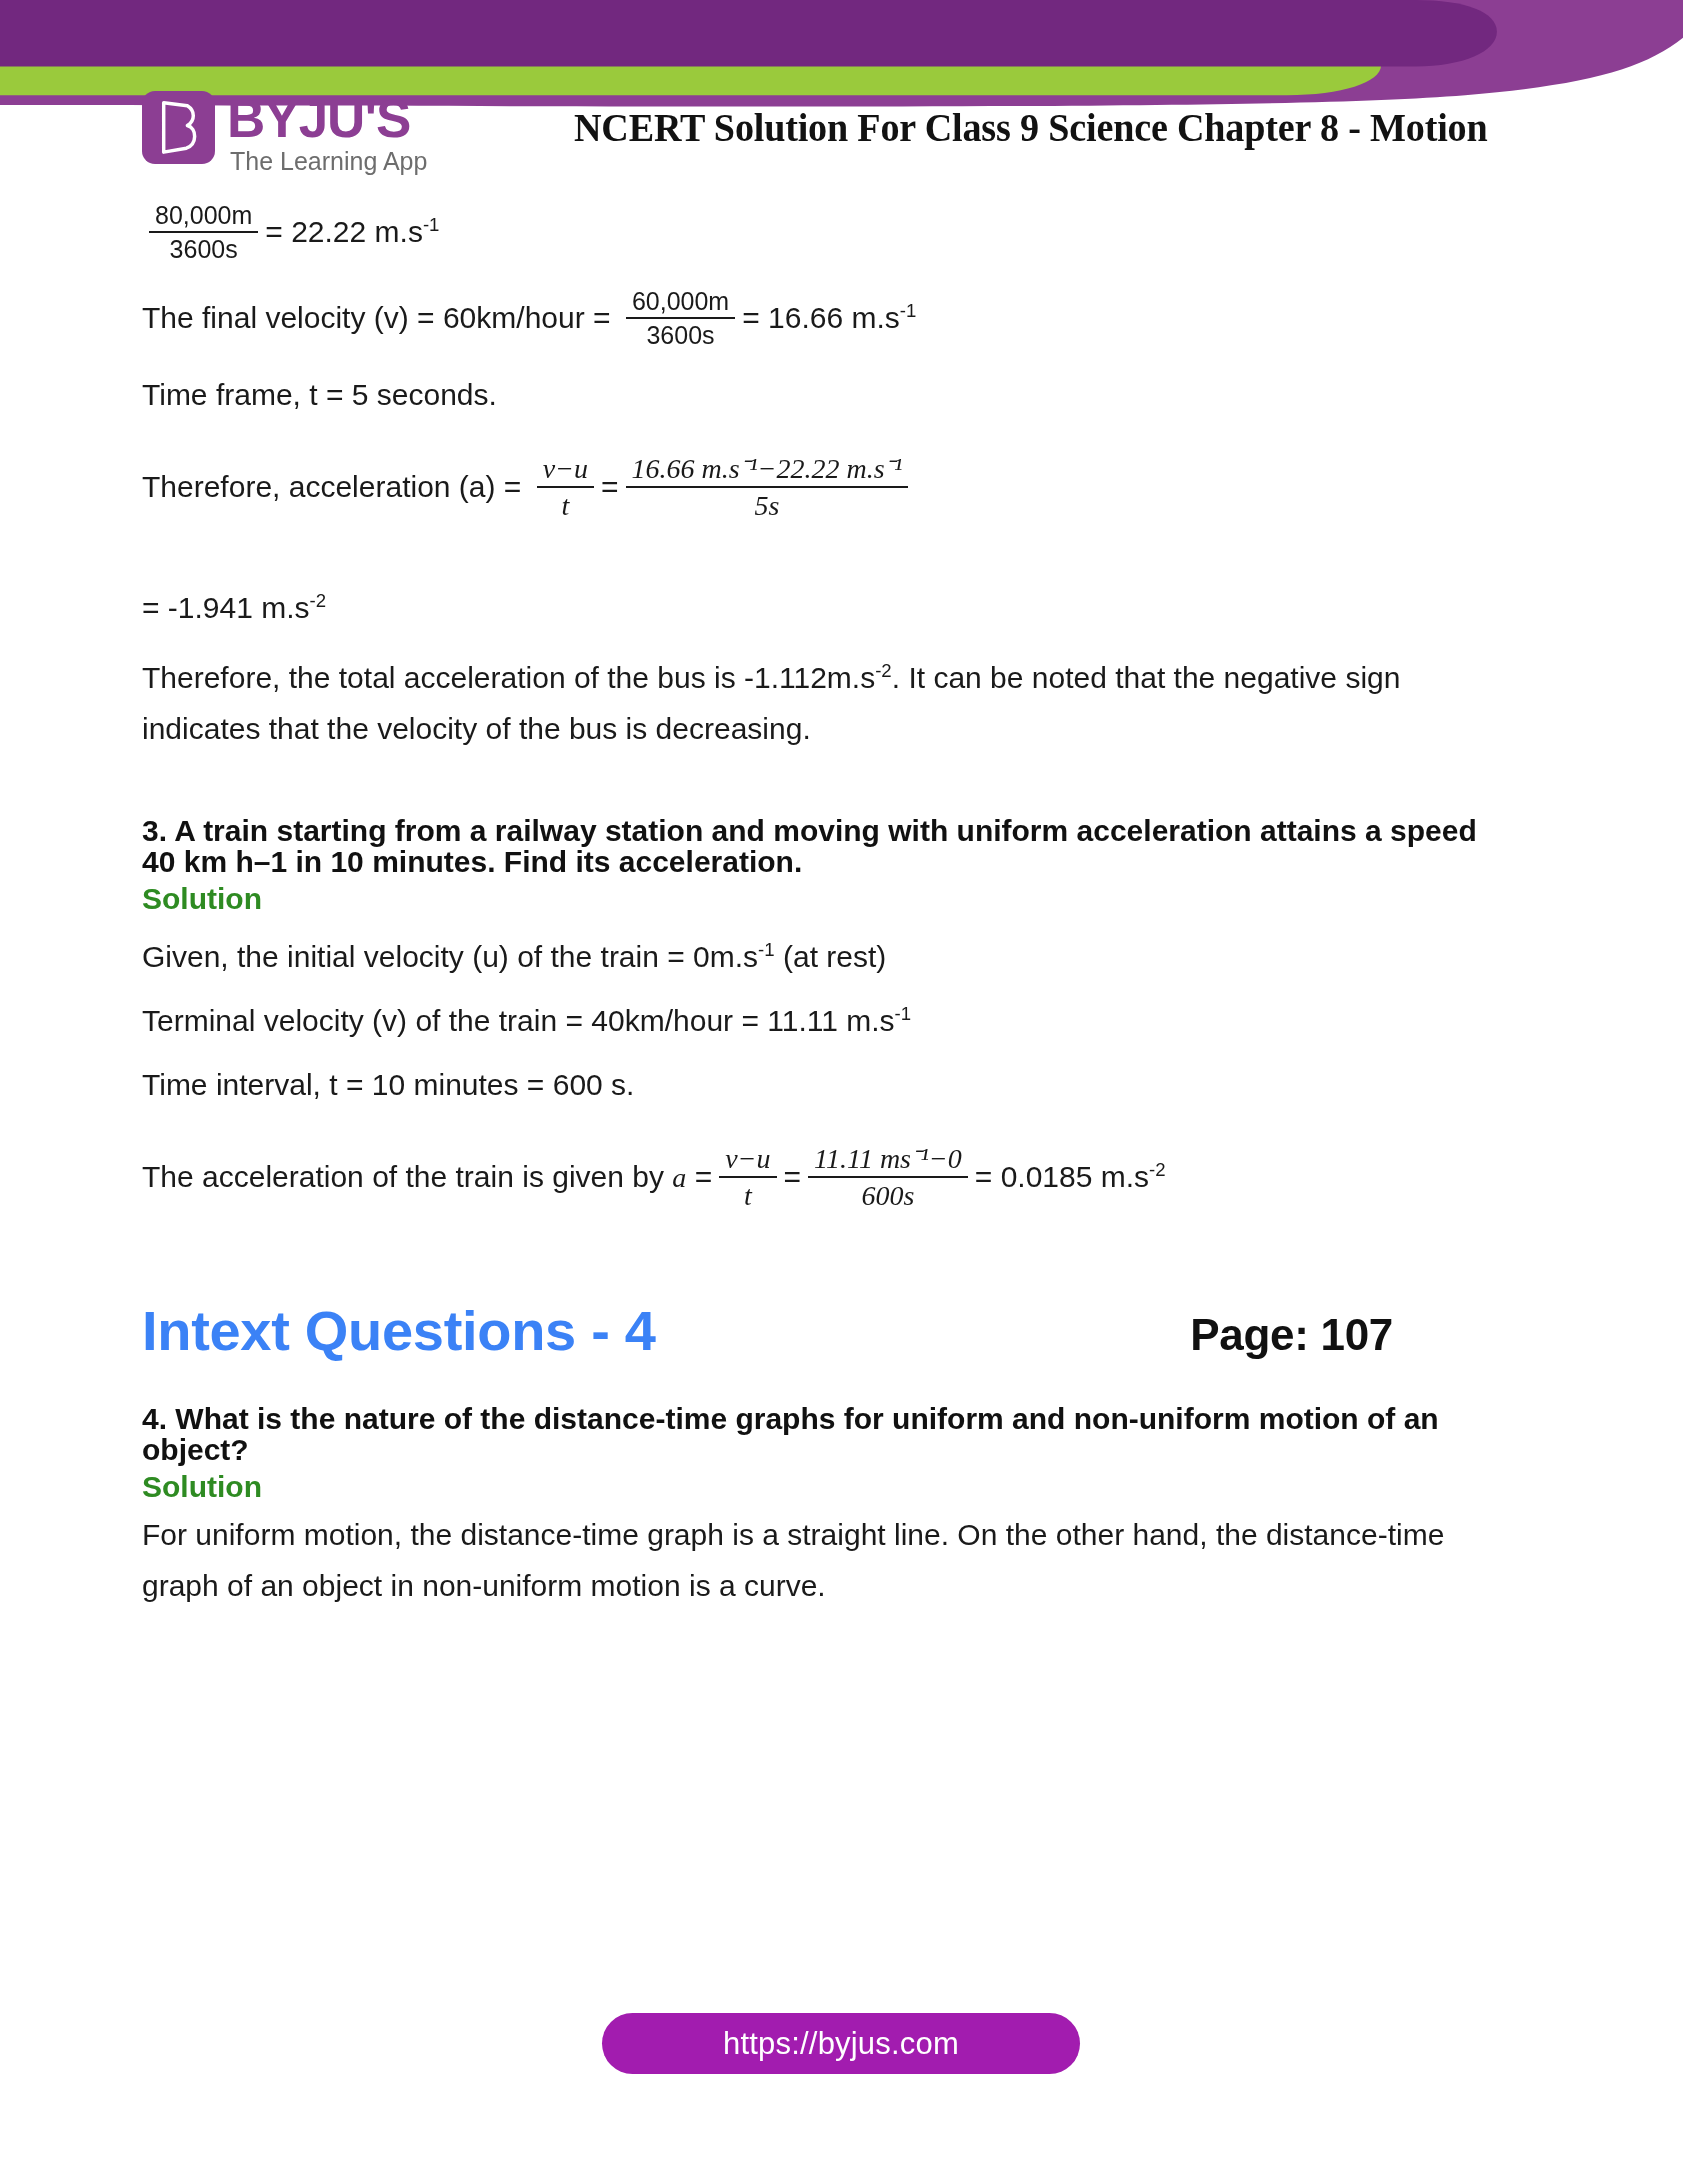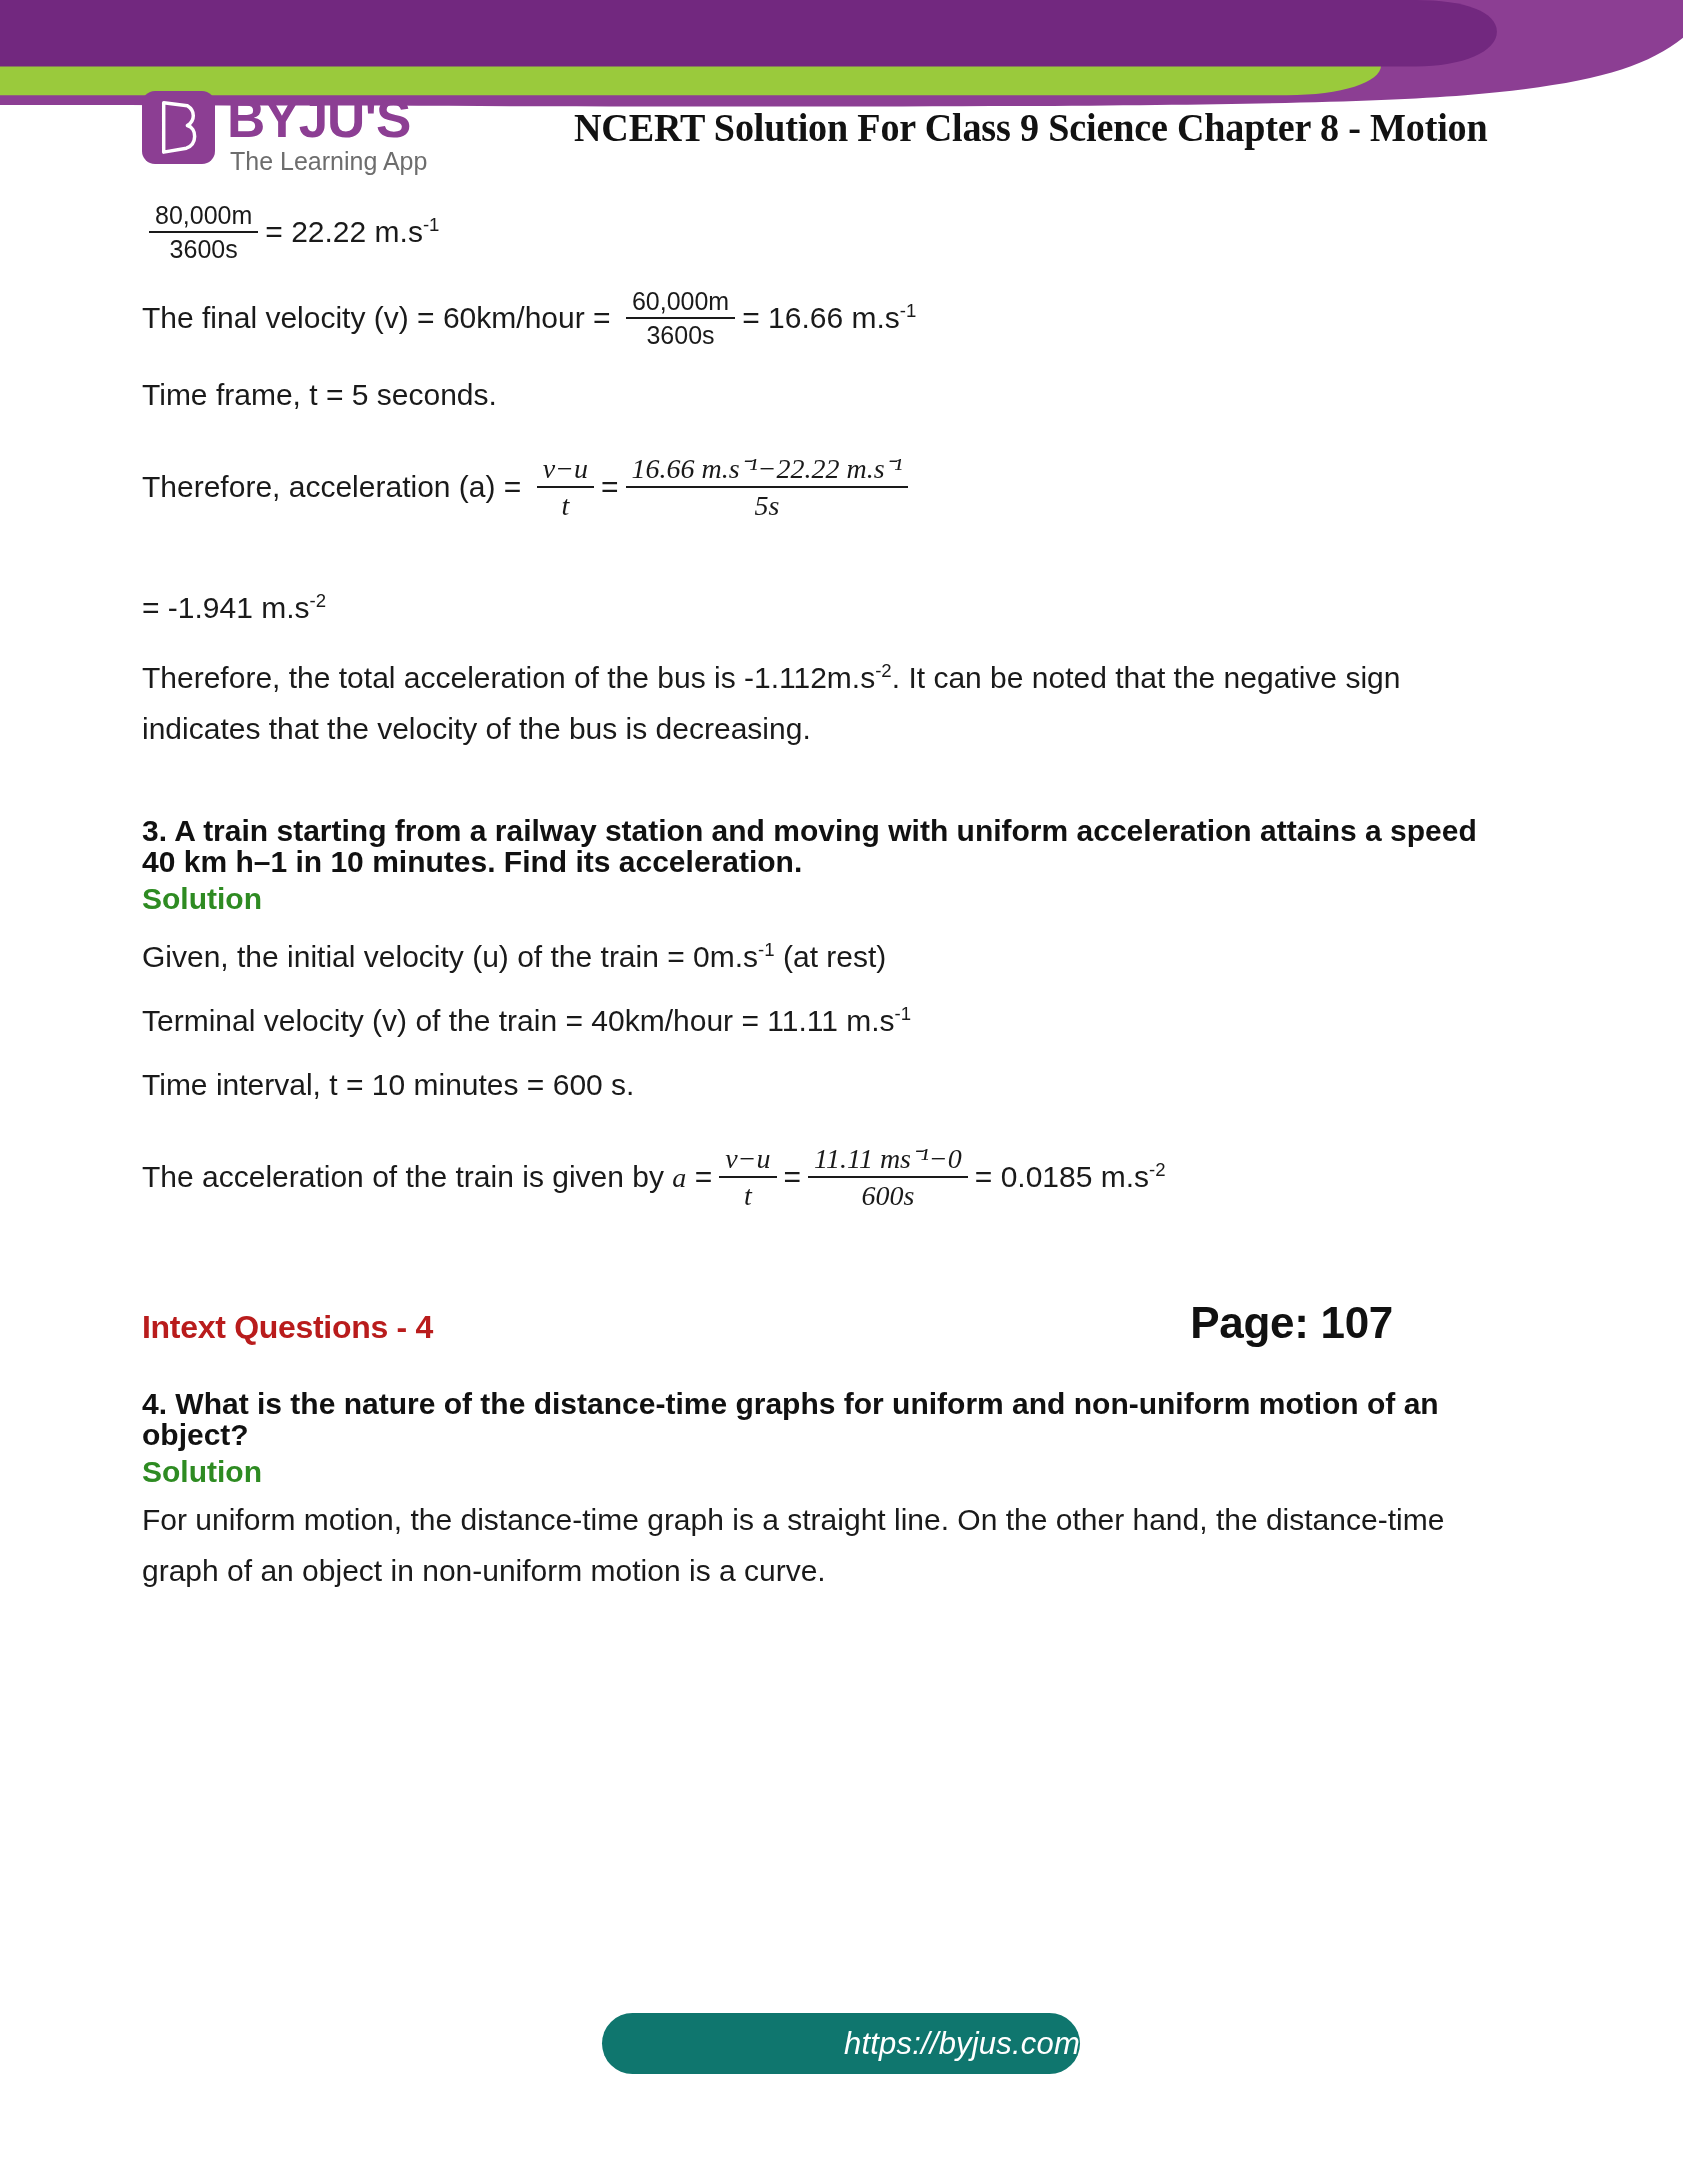--- a/index.html
+++ b/index.html
@@ -160,46 +160,45 @@
   .gap-lg { height: 61px; }
 
   
   .section-row {
     display: flex;
     justify-content: space-between;
     align-items: baseline;
     width: 1366px;
   }
   .section-title {
-    font-size: 32px;
-    font-weight: bold;
-    color: #b91c1c;
+    font-size: 56px;
+    font-weight: bold;
+    color: #3b82f6;
     letter-spacing: -0.3px;
   }
   .section-page {
     font-size: 44px;
     font-weight: bold;
     color: #111111;
     letter-spacing: -0.3px;
     margin-right: 115px;
   }
 
   
   .footer-pill {
     position: absolute;
     left: 602px;
     top: 2013px;
     width: 478px;
     height: 61px;
-    background: #0f766e;
+    background: #a21caf;
     border-radius: 31px;
     display: flex;
     align-items: center;
-    justify-content: flex-end;
-    font-style: italic;
+    justify-content: center;
   }
   .footer-pill span {
     color: #ffffff;
     font-size: 31px;
     letter-spacing: 0.2px;
   }
 </style>
 </head>
 <body>
 

